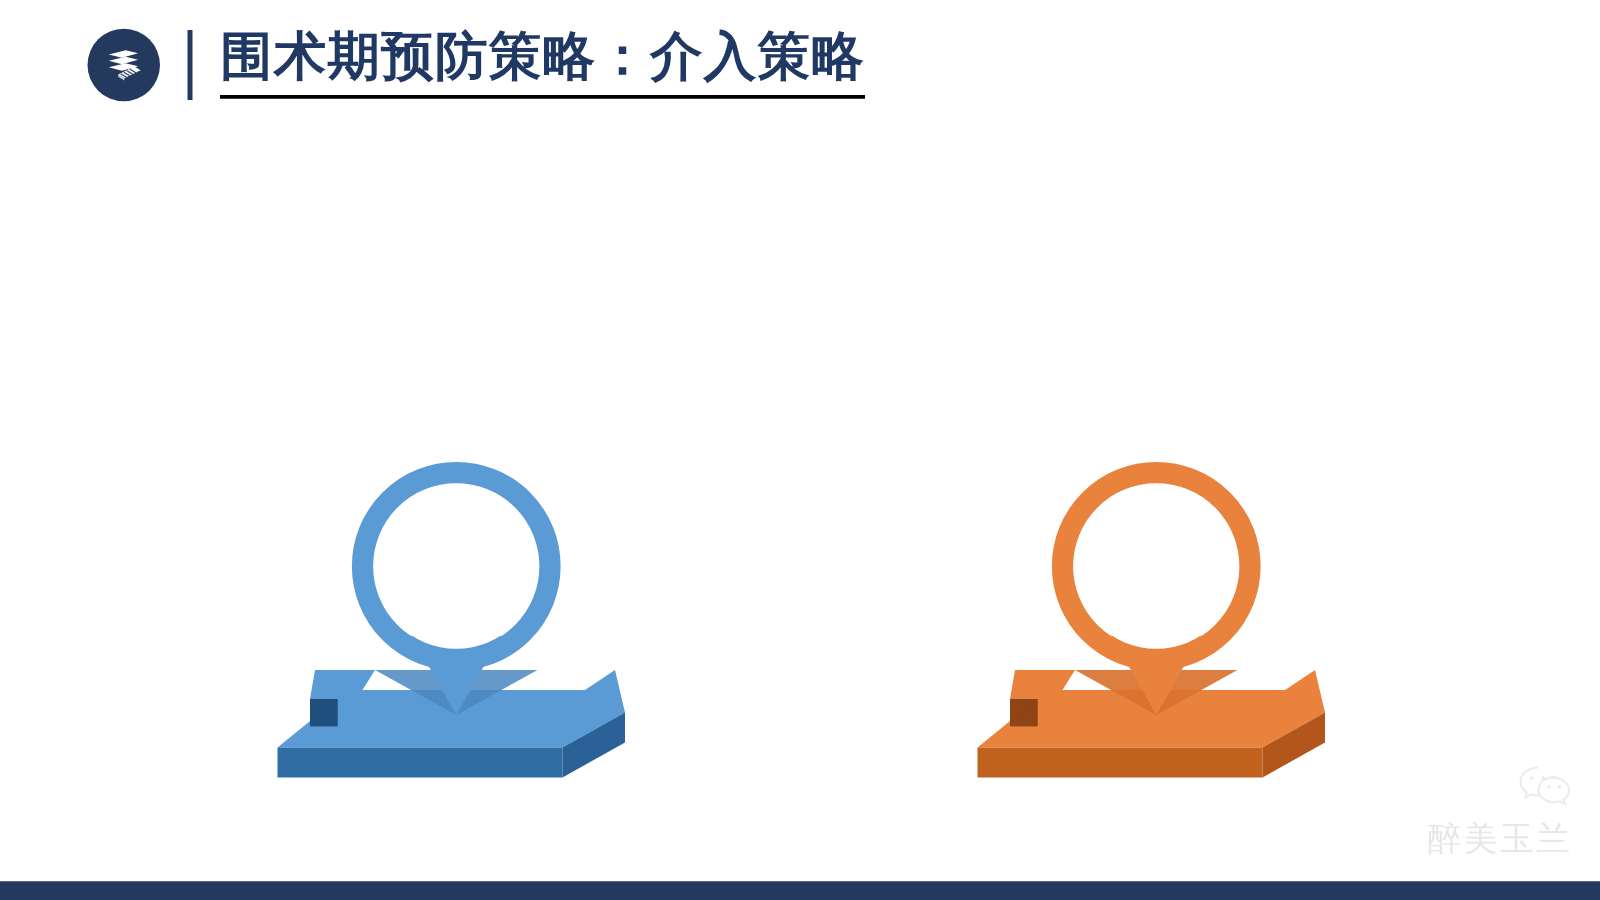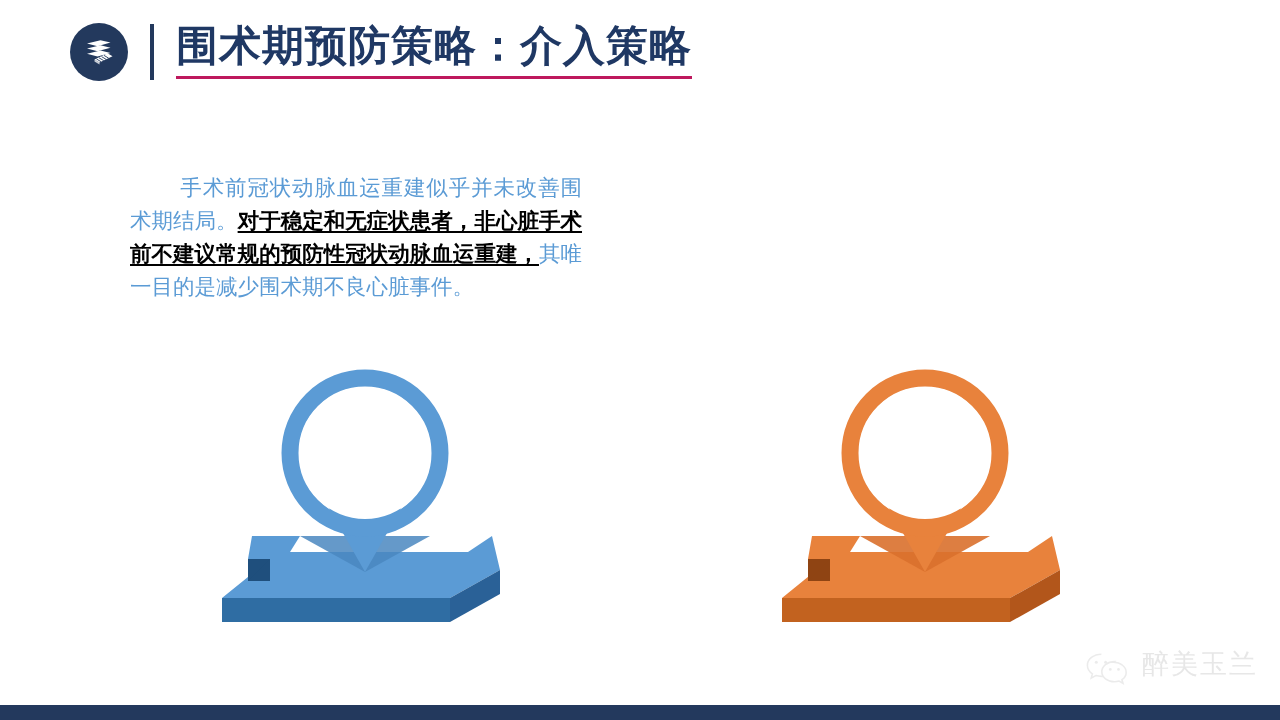--- a/index.html
+++ b/index.html
@@ -52,21 +52,21 @@
   }
 
   .title {
     font-family: "Liberation Serif", "DejaVu Serif", serif;
     font-size: 42px;
     font-weight: 700;
     color: #1f3864;
     letter-spacing: 1px;
     line-height: 1;
     white-space: nowrap;
-    border-bottom: 3px solid #be185d;
+    border-bottom: 3px solid #000000;
     padding-bottom: 9px;
   }
 
   
   .col {
     position: absolute;
     top: 172px;
   }
   .col-left  { left: 130px; width: 452px; }
   .col-right { left: 672px; width: 490px; }
@@ -102,23 +102,24 @@
   .pin-left  { left: 200px; }
   .pin-right { left: 760px; }
   .pin svg { display: block; width: 100%; height: 100%; }
 
   
   .watermark {
     position: absolute;
     right: 22px;
     bottom: 35px;
     display: flex;
-    align-items: flex-start;
+    align-items: flex-end;
     gap: 13px;
     opacity: 0.55;
+    flex-direction: column;
   }
   .watermark .wm-text {
     font-size: 27px;
     color: #d4d4d4;
     letter-spacing: 2px;
     line-height: 1;
     font-family: "Liberation Sans", "DejaVu Sans", sans-serif;
   }
   .watermark svg { display: block; }
 
@@ -152,23 +153,20 @@
           <line x1="18.0" y1="23.8" x2="22.7" y2="26.6"></line>
           <line x1="20.5" y1="22.6" x2="25.2" y2="25.4"></line>
           <line x1="23.0" y1="21.4" x2="27.7" y2="24.2"></line>
         </g>
       </svg>
     </div>
     <div class="header-divider"></div>
     <div class="title">围术期预防策略：介入策略</div>
   </div>
 
-  <div class="col col-left">
-    <p class="para blue"><span class="indent"></span><span>手术前冠状动脉血运重建似乎并未改善围术期结局。</span><span class="emph">对于稳定和无症状患者，非心脏手术前不建议常规的预防性冠状动脉血运重建，</span><span>其唯一目的是减少围术期不良心脏事件。</span></p>
-  </div>
 
 
   <div class="pin pin-left">
     <svg viewBox="0 0 330 272" aria-hidden="true">
 
       <polygon points="40,230 52,174 103,174 93,195 268,195 290,174 280,210 282,212 255,240 63,240" fill="none"></polygon>
 
       <polygon points="52,176 100,176 90,192 268,192 292,176 300,210 250,238 22,238 70,199 48,199" fill="#5b9bd5"></polygon>
 
       <polygon points="22,238 250,238 250,262 22,262" fill="#2f6da3"></polygon>

